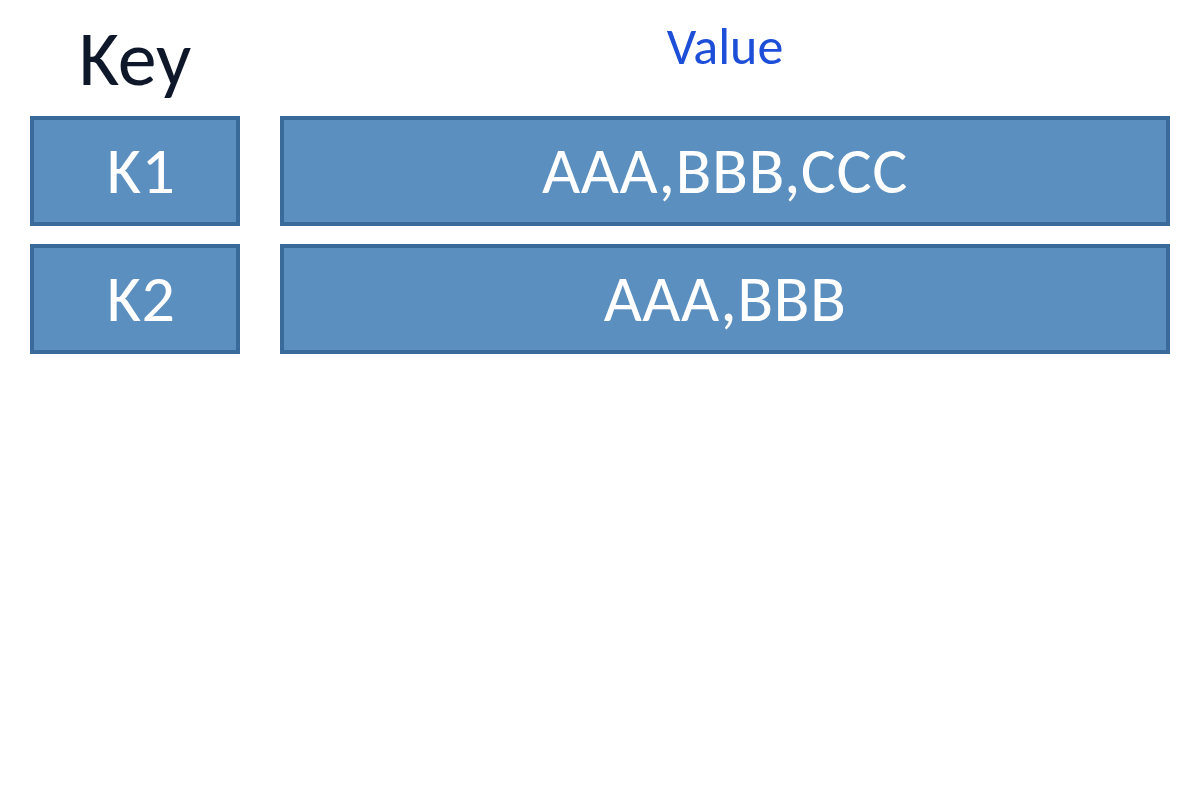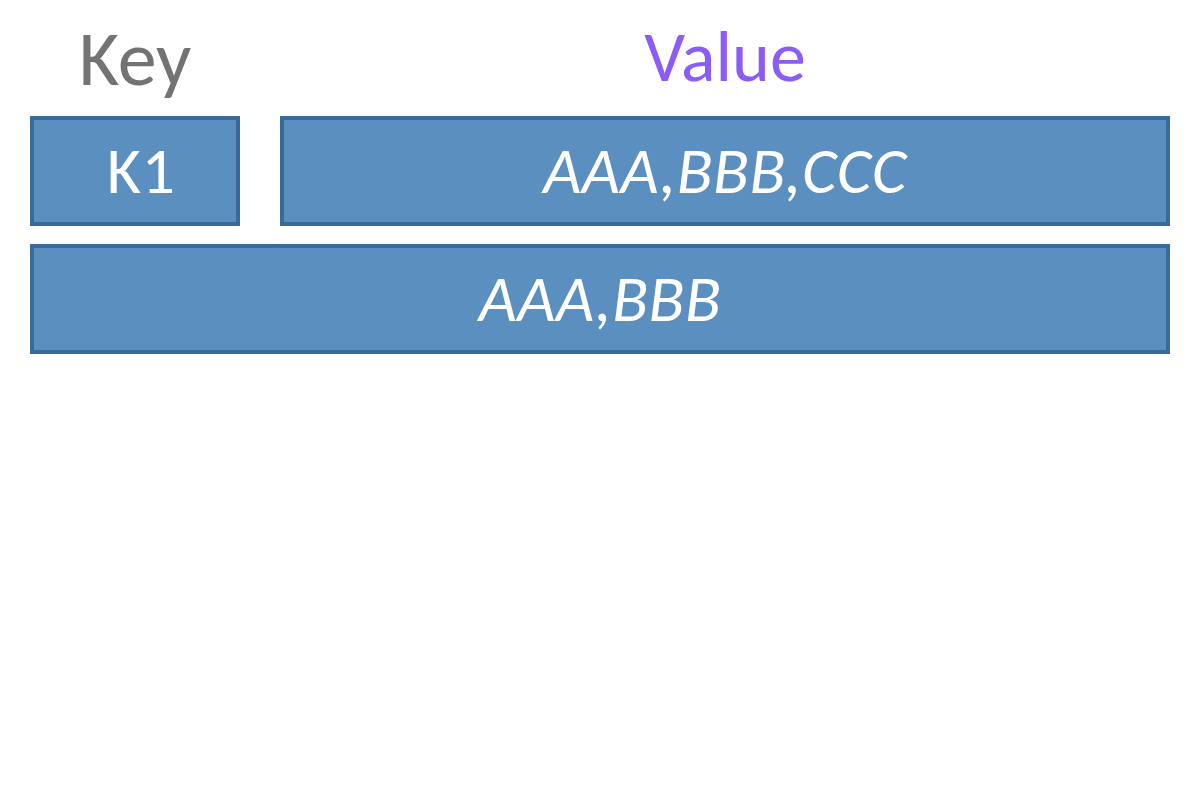--- a/index.html
+++ b/index.html
@@ -15,28 +15,28 @@
   }
   .headers {
     display: flex;
     gap: 40px;
     margin-bottom: 18px;
   }
   .h-key {
     width: 210px;
     text-align: center;
     font-size: 78px;
-    color: #737373;
+    color: #0f172a;
     line-height: 1;
   }
   .h-val {
     flex: 1;
     text-align: center;
-    font-size: 72px;
-    color: #8b5cf6;
+    font-size: 52px;
+    color: #1d4ed8;
     line-height: 1;
   }
   .row {
     display: flex;
     gap: 40px;
     margin-bottom: 18px;
   }
   .cell {
     background: #5b8fbf;
     border: 4px solid #3a6a9a;
@@ -49,39 +49,39 @@
     justify-content: center;
     box-sizing: border-box;
     letter-spacing: 0.5px;
   }
   .key-cell {
     width: 210px;
     padding-left: 12px;
   }
   .val-cell {
     flex: 1;
-    font-style: italic;
   }
 </style>
 </head>
 <body>
 
 <div class="wrap">
 
   <div class="headers">
     <div class="h-key">Key</div>
     <div class="h-val">Value</div>
   </div>
 
   <div class="row">
     <div class="cell key-cell">K1</div>
     <div class="cell val-cell">AAA,BBB,CCC</div>
   </div>
 
   <div class="row">
+    <div class="cell key-cell">K2</div>
     <div class="cell val-cell">AAA,BBB</div>
   </div>
 
   <div class="row">
   </div>
 
   <div class="row">
   </div>
 
   <div class="row">

